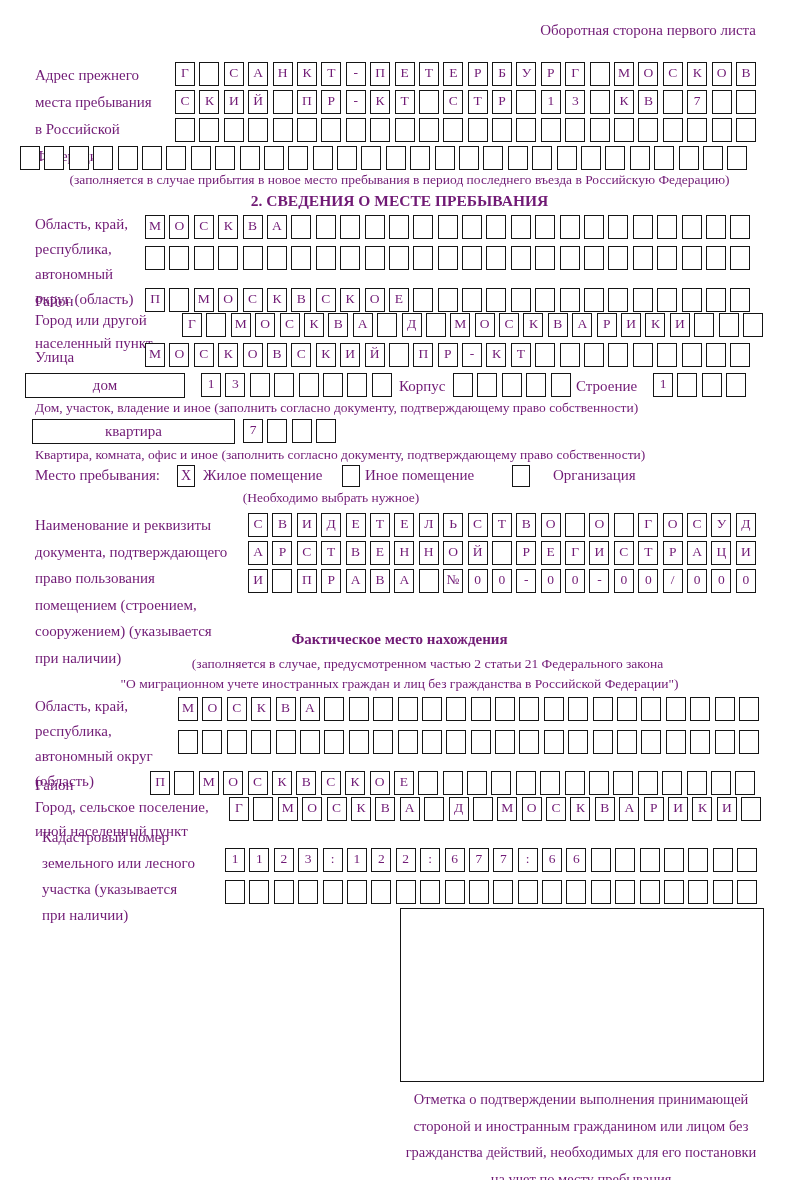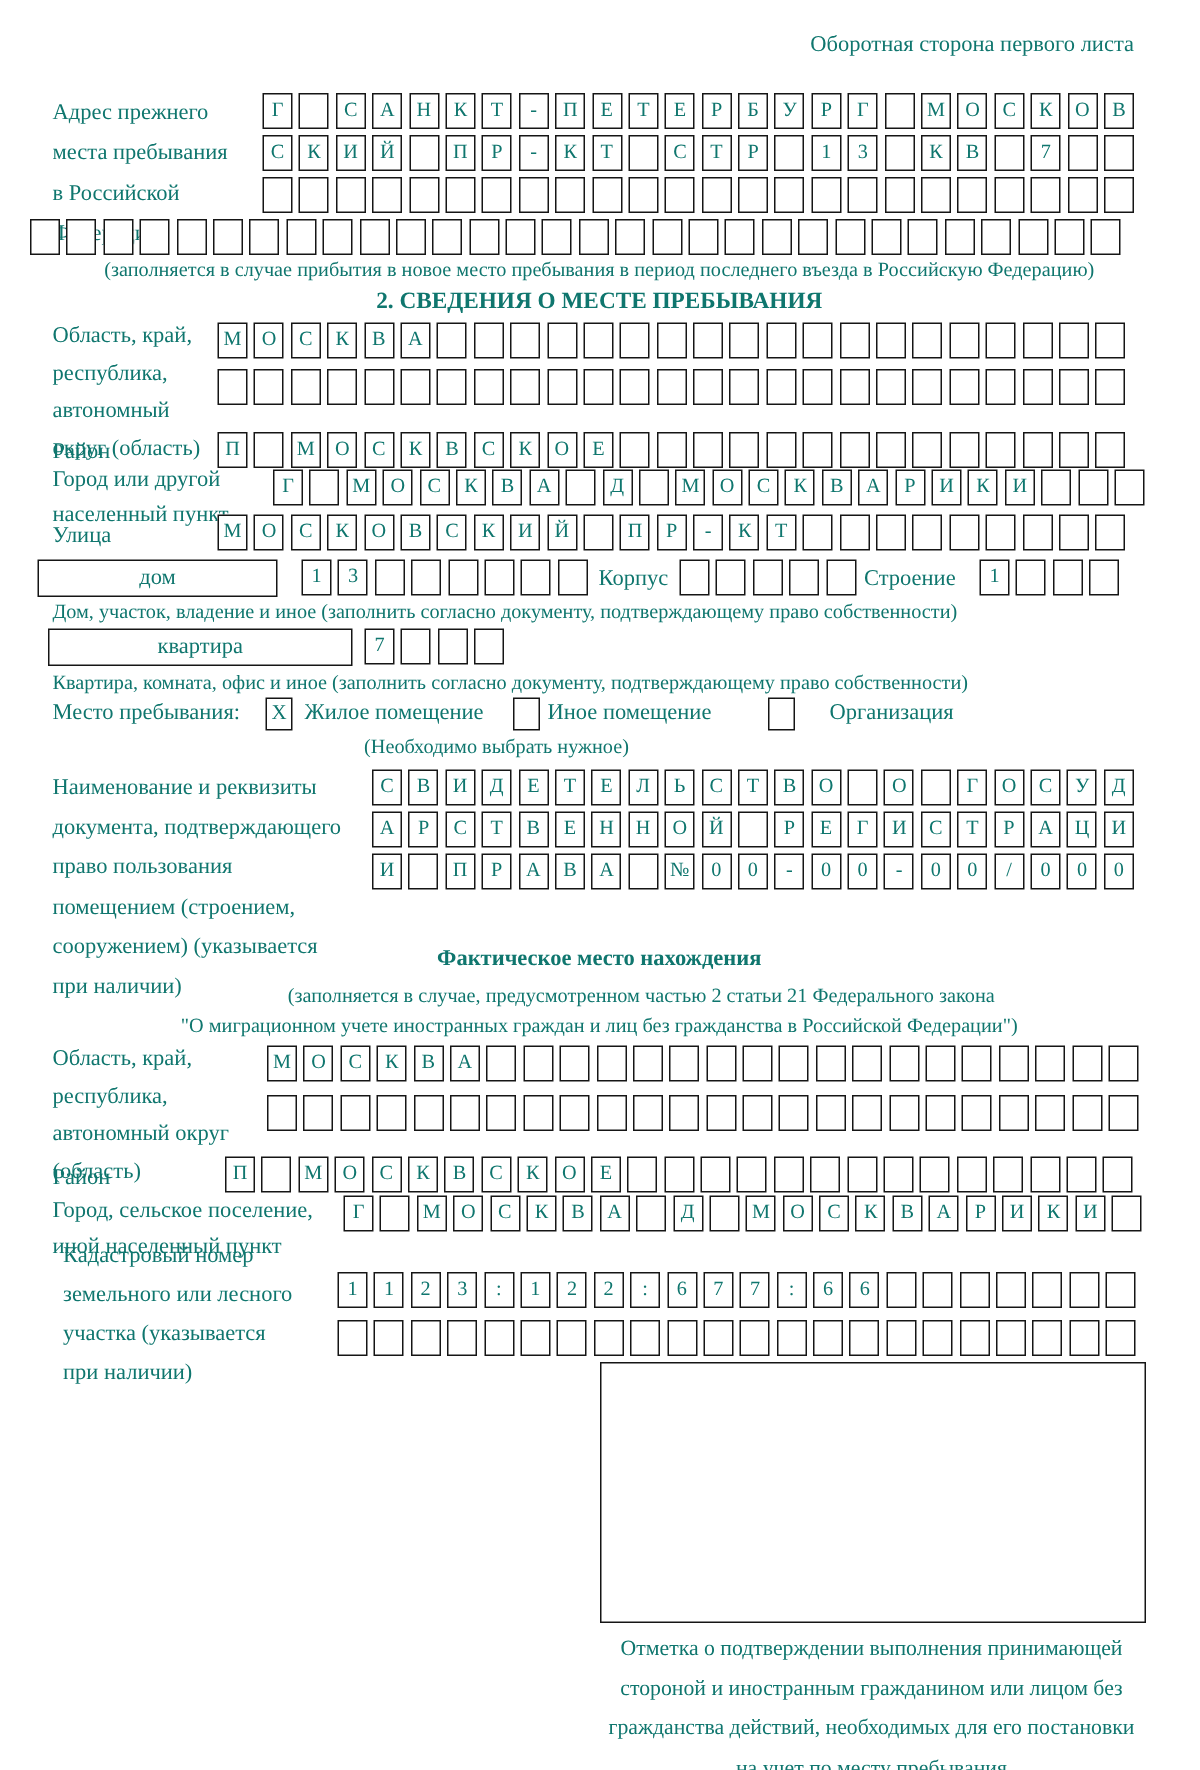--- a/index.html
+++ b/index.html
@@ -1,17 +1,17 @@
 <!DOCTYPE html>
 <html><head>
 <meta charset="utf-8">
 <style>
   html,body{margin:0;padding:0;background:#fff;}
   .page{
-    position:relative;width:800px;height:1180px;background:#fff;color:#0f766e;
+    position:relative;width:800px;height:1180px;background:#fff;color:#701a75;
     font-family:"Liberation Serif","DejaVu Serif",serif;font-size:15px;
     overflow:hidden;
   }
   .hdr{position:absolute;top:22px;right:44px;font-size:15px;}
   .lbl{position:absolute;font-size:15px;line-height:25px;white-space:nowrap;}
   .row{position:absolute;white-space:nowrap;}
   .cell{
     display:inline-block;box-sizing:border-box;width:20px;height:24px;
     border:1.6px solid #151515;margin-right:4.4px;text-align:center;
     line-height:20px;font-size:13.5px;vertical-align:top;background:#fff;

